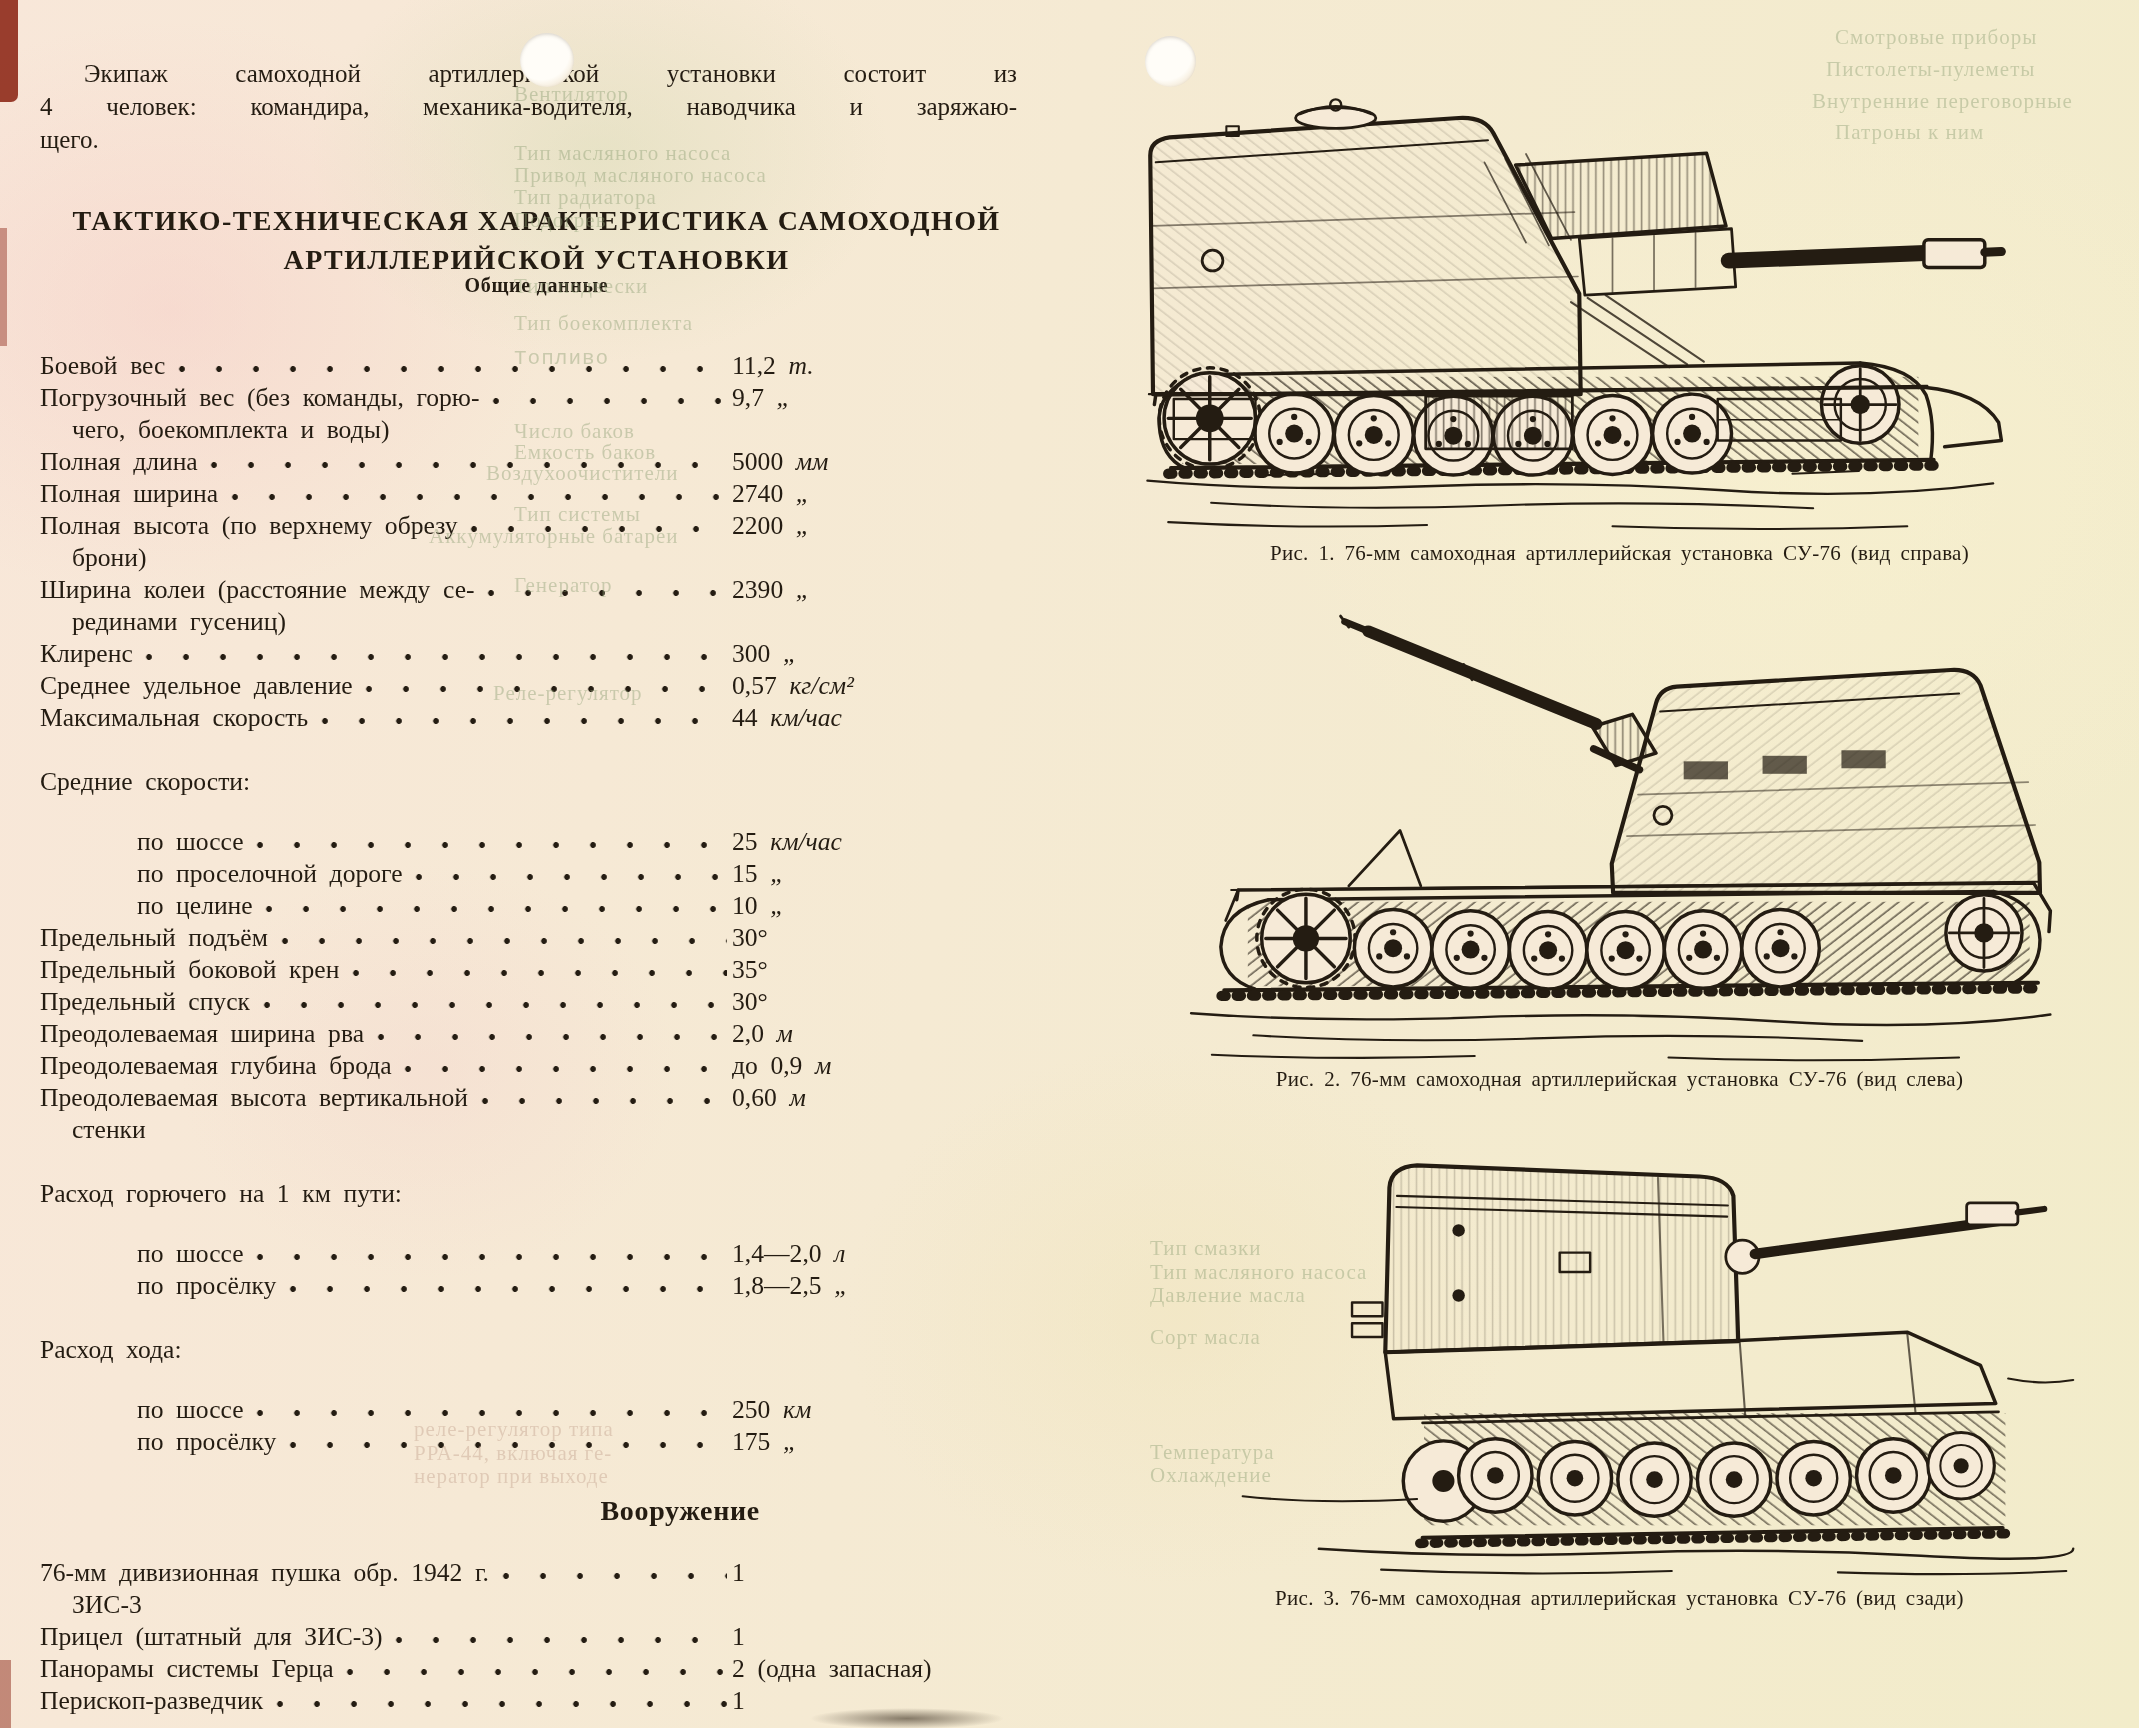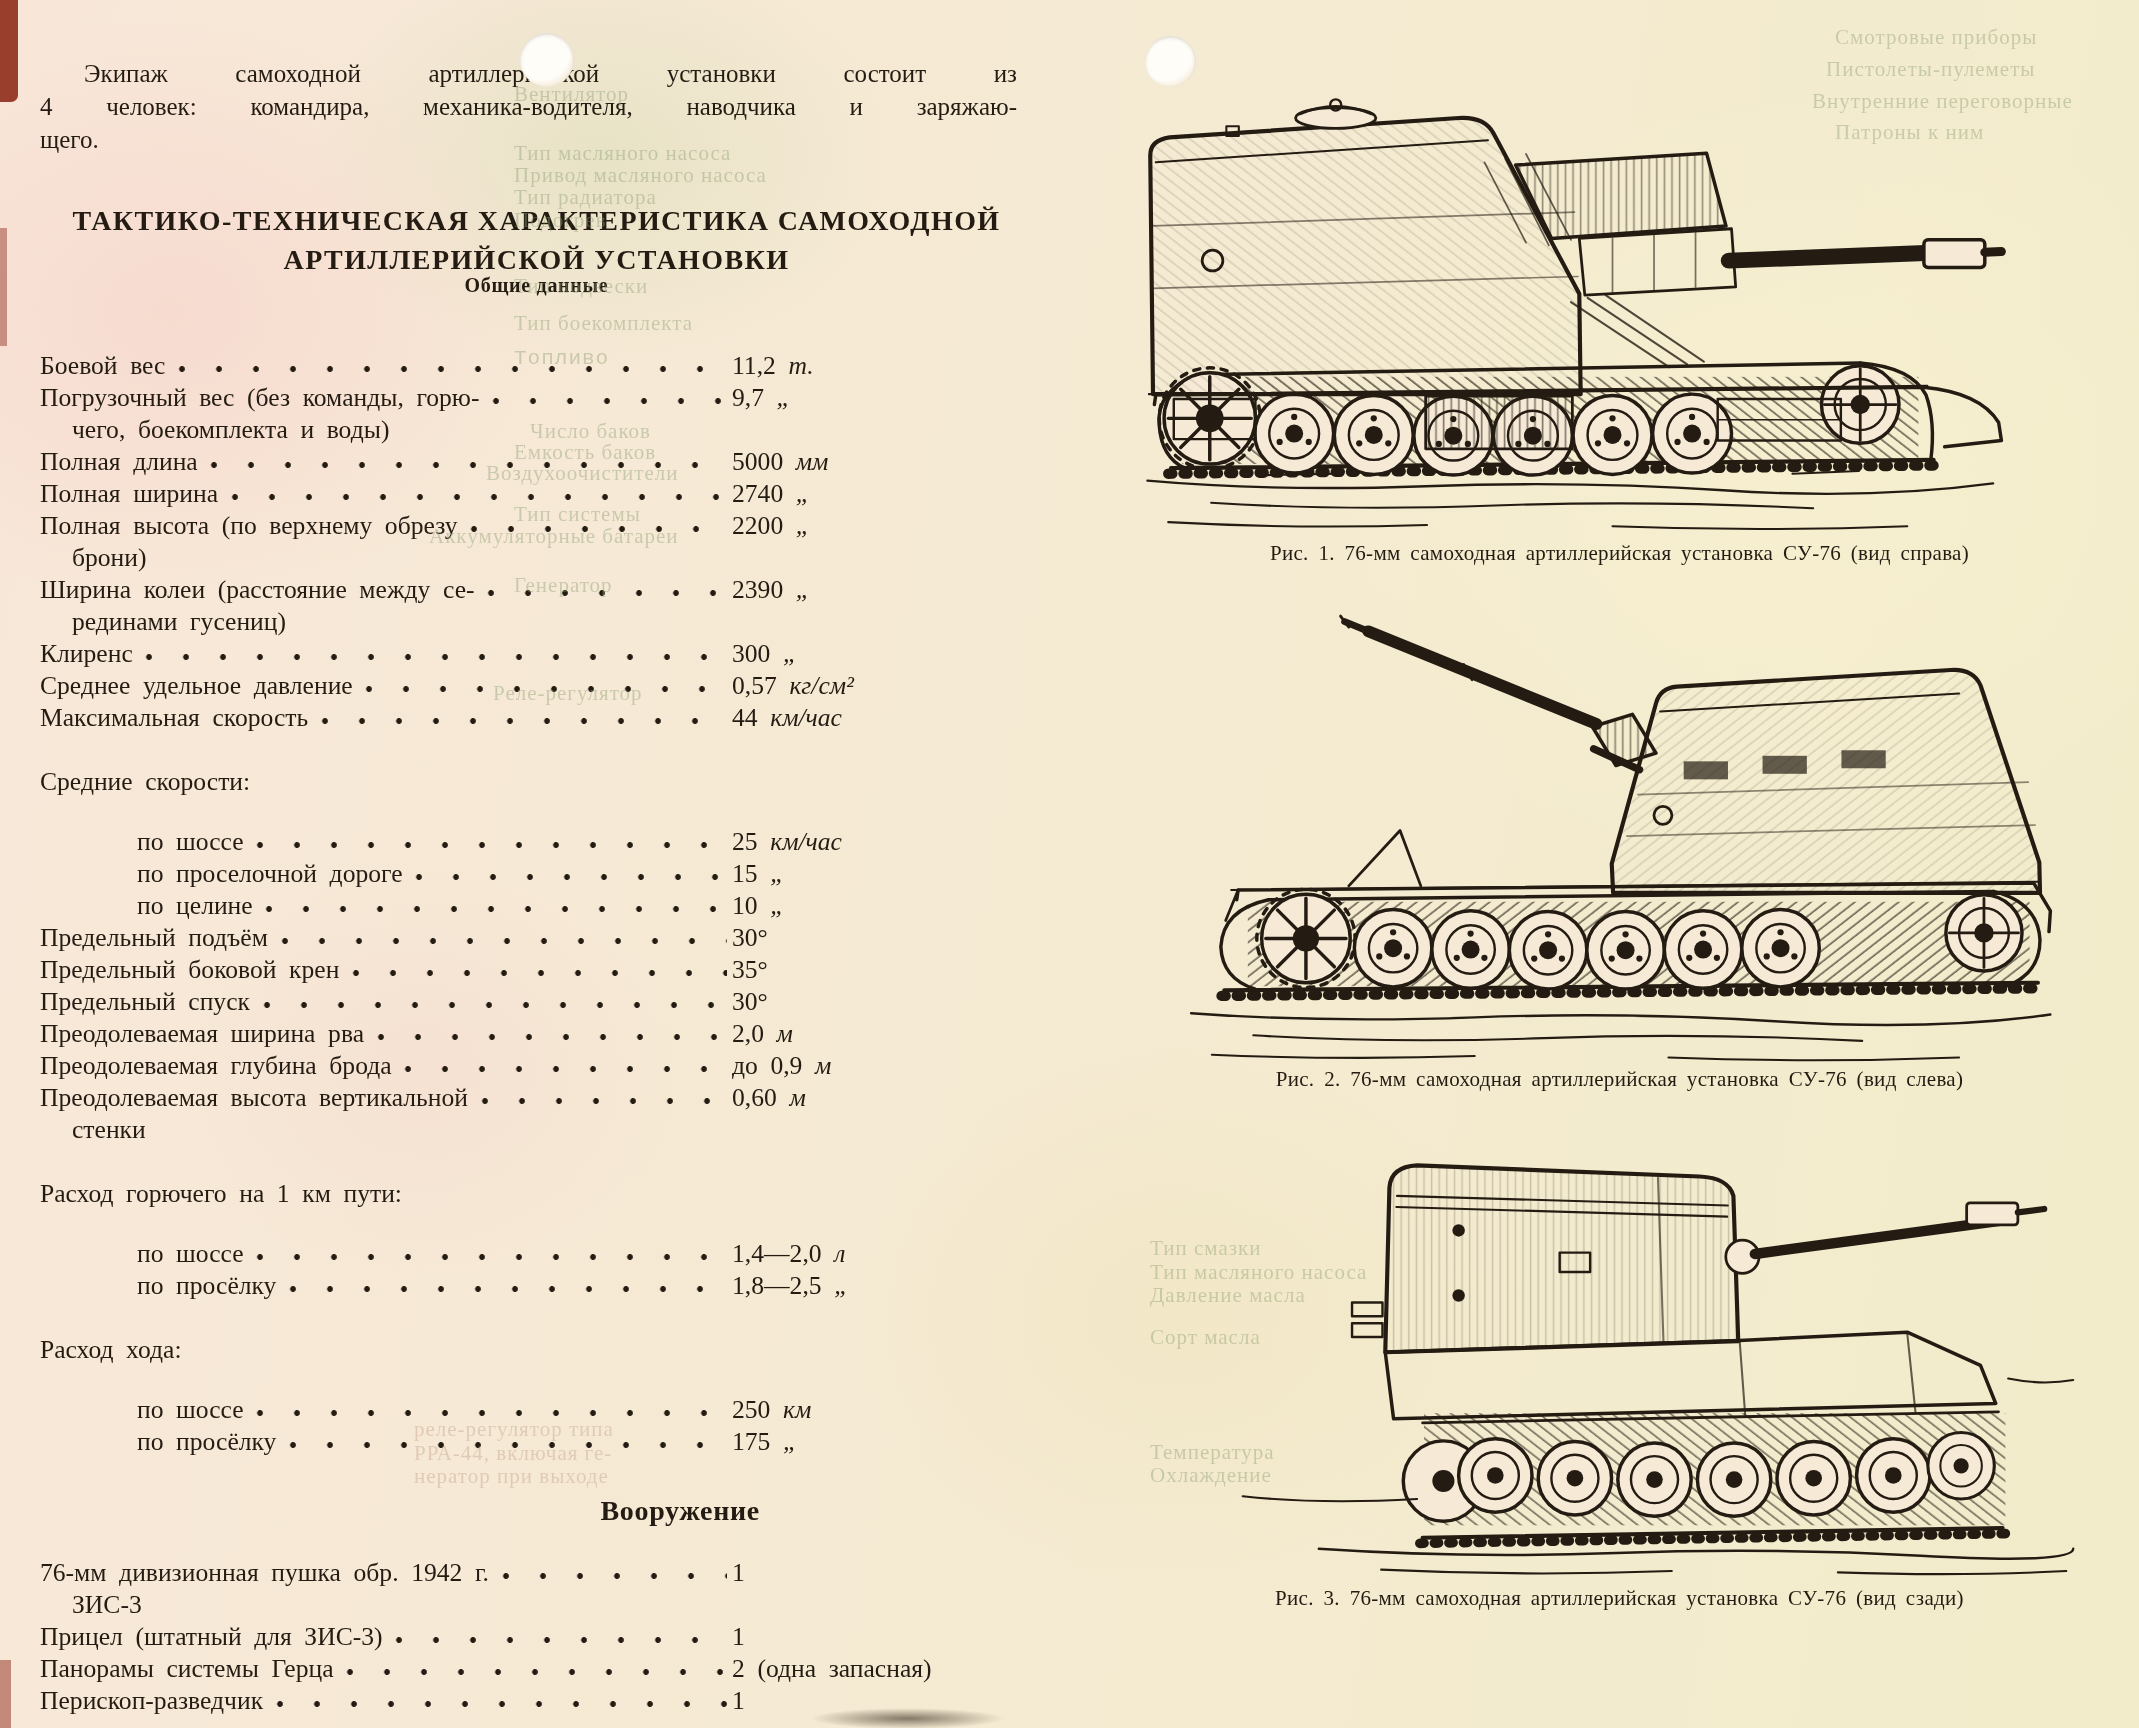--- a/index.html
+++ b/index.html
@@ -464,21 +464,21 @@
   <div class="smudge"></div>
 
 <div class="ghost" style="left: 514px; top: 82px;">Вентилятор</div>
     <div class="ghost" style="left: 514px; top: 141px;">Тип масляного насоса</div>
     <div class="ghost" style="left: 514px; top: 163px;">Привод масляного насоса</div>
     <div class="ghost" style="left: 514px; top: 185px;">Тип радиатора</div>
     <div class="ghost" style="left: 514px; top: 208px;">Подогрев</div>
     <div class="ghost" style="left: 514px; top: 274px;">Тип подвески</div>
     <div class="ghost" style="left: 514px; top: 311px;">Тип боекомплекта</div>
     <div class="ghost" style="left: 514px; top: 347px; font-family: Liberation Mono, monospace;">Топливо</div>
-    <div class="ghost" style="left: 514px; top: 419px; margin-left: 16px;">Число баков</div>
+    <div class="ghost" style="left: 514px; top: 419px;">Число баков</div>
     <div class="ghost" style="left: 514px; top: 440px;">Емкость баков</div>
     <div class="ghost" style="left: 486px; top: 461px;">Воздухоочистители</div>
     <div class="ghost" style="left: 514px; top: 502px;">Тип системы</div>
     <div class="ghost" style="left: 429px; top: 524px;">Аккумуляторные батареи</div>
     <div class="ghost" style="left: 514px; top: 573px;">Генератор</div>
     <div class="ghost" style="left: 493px; top: 681px;">Реле-регулятор</div>
     <div class="ghost" style="left: 1835px; top: 25px;">Смотровые приборы</div>
     <div class="ghost" style="left: 1826px; top: 57px;">Пистолеты-пулеметы</div>
     <div class="ghost" style="left: 1812px; top: 89px;">Внутренние переговорные</div>
     <div class="ghost" style="left: 1835px; top: 120px;">Патроны к ним</div>

